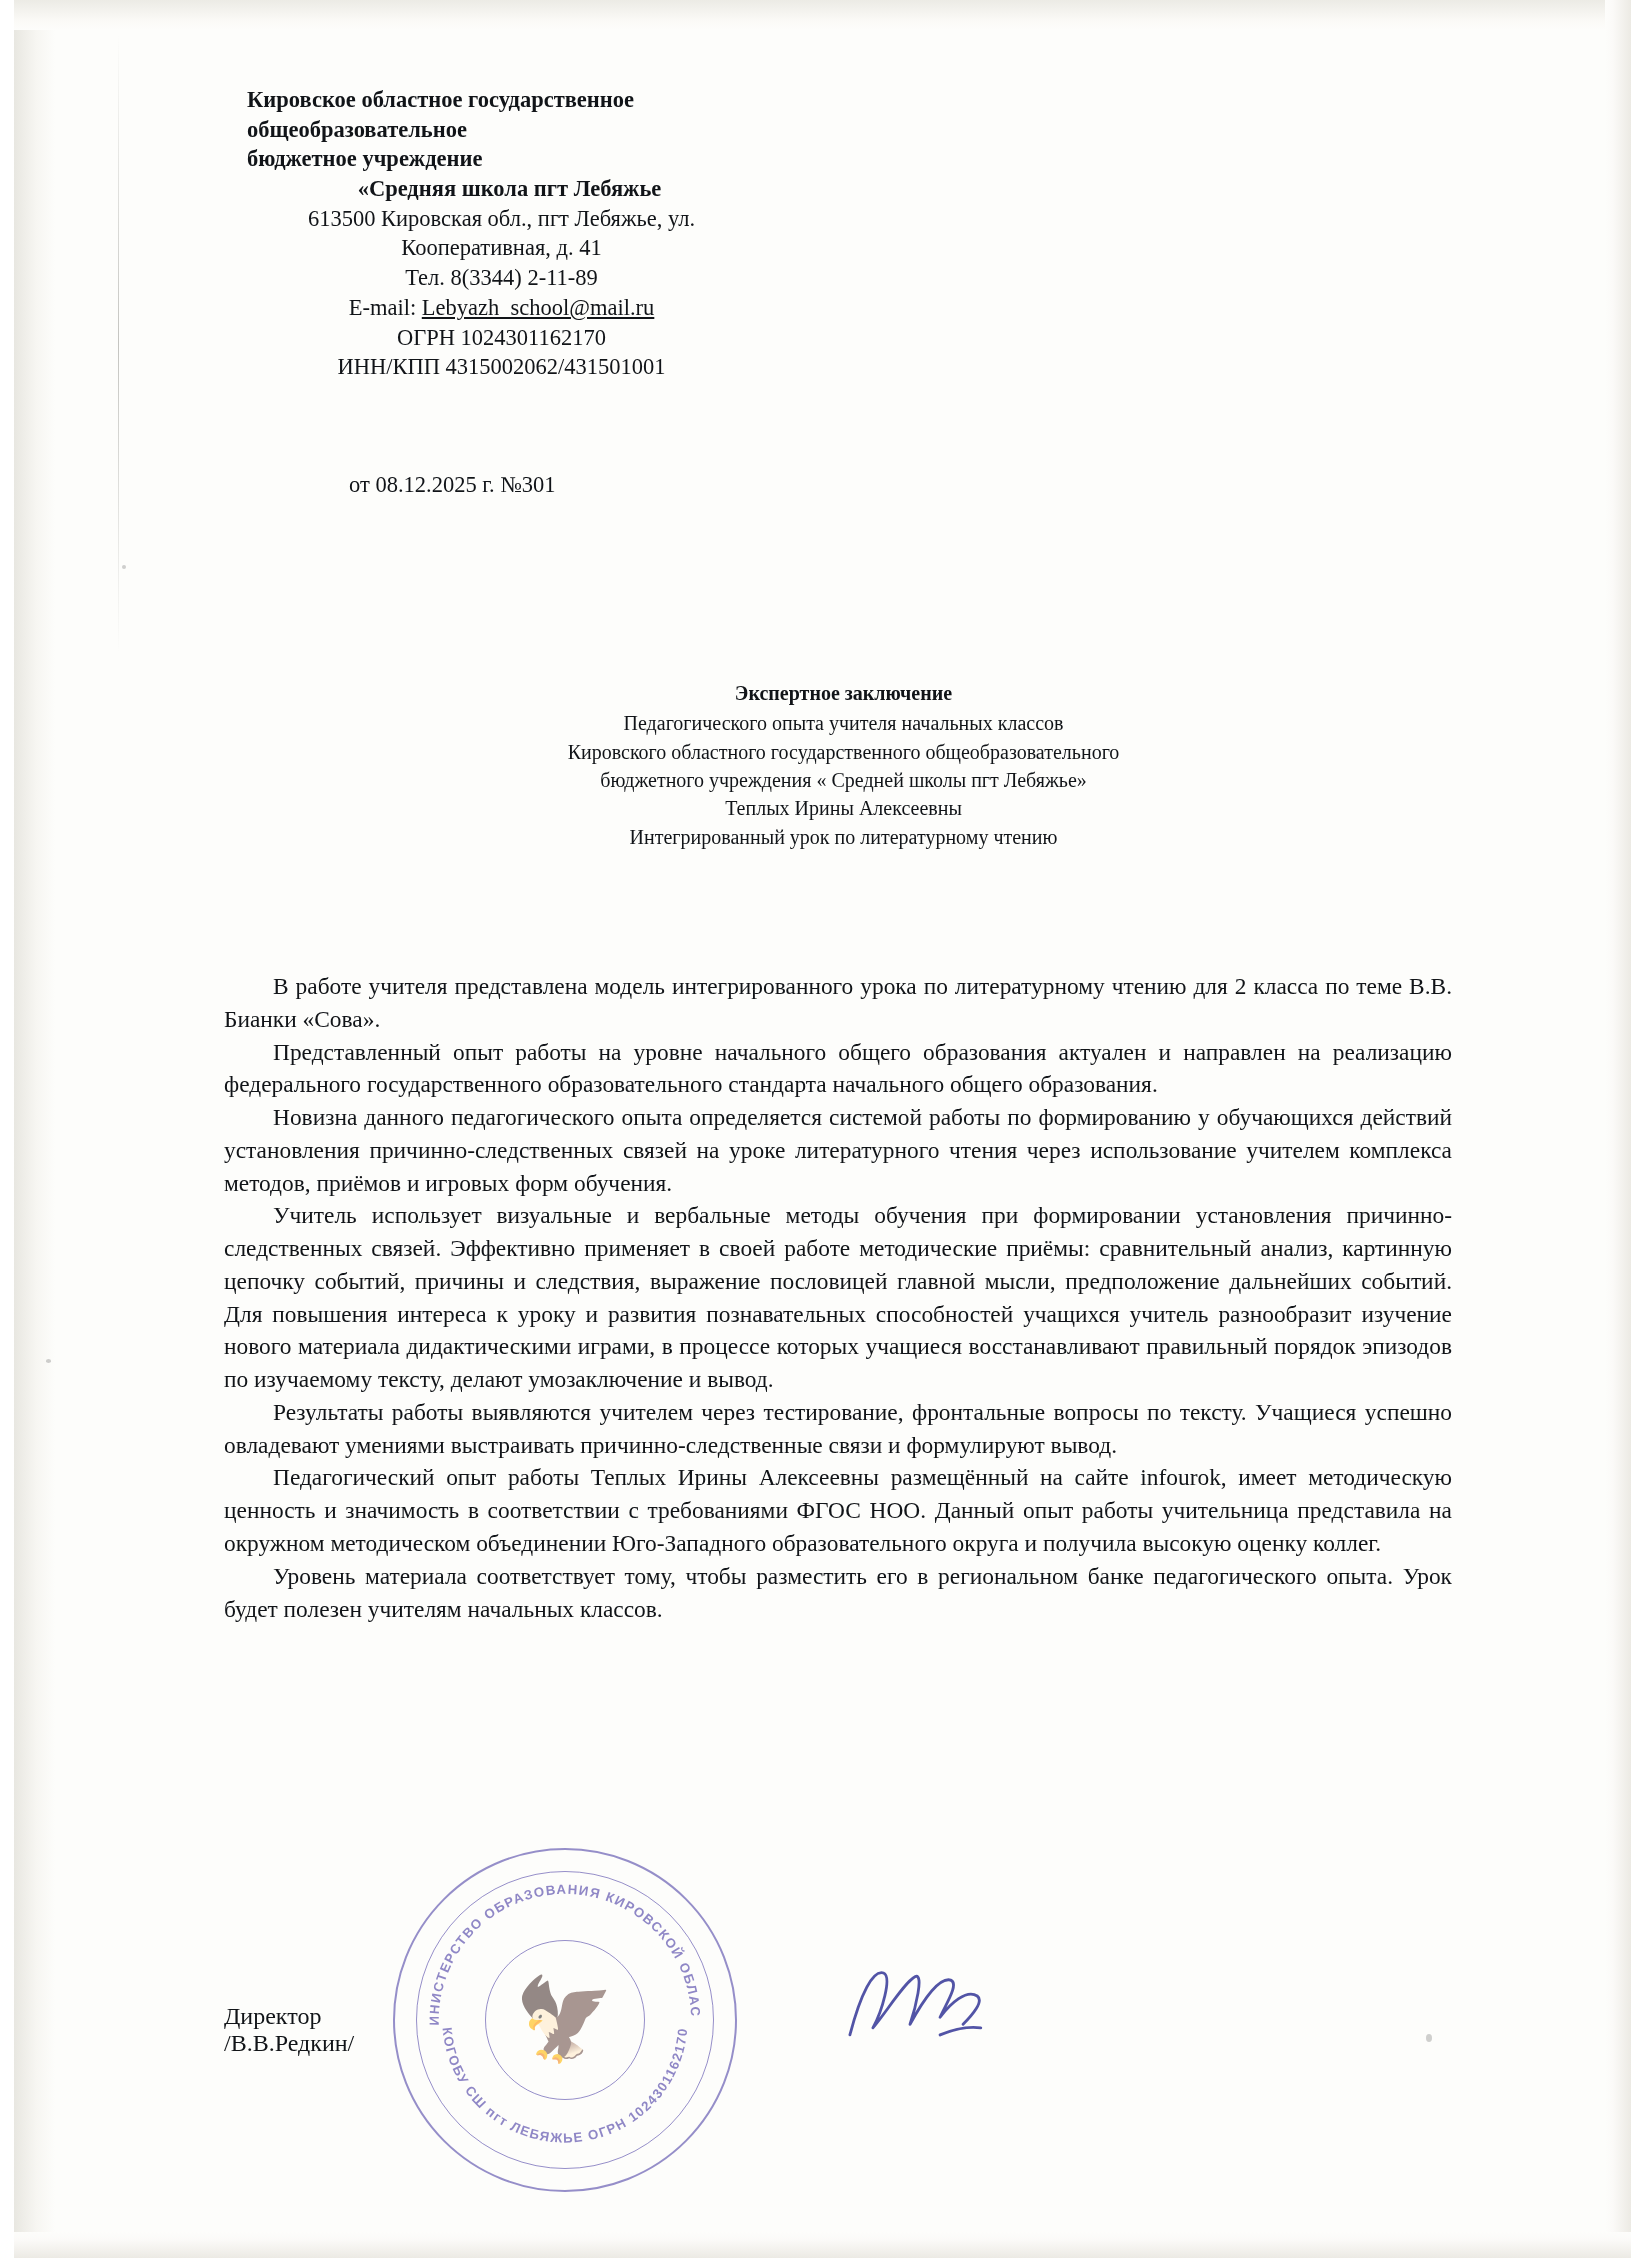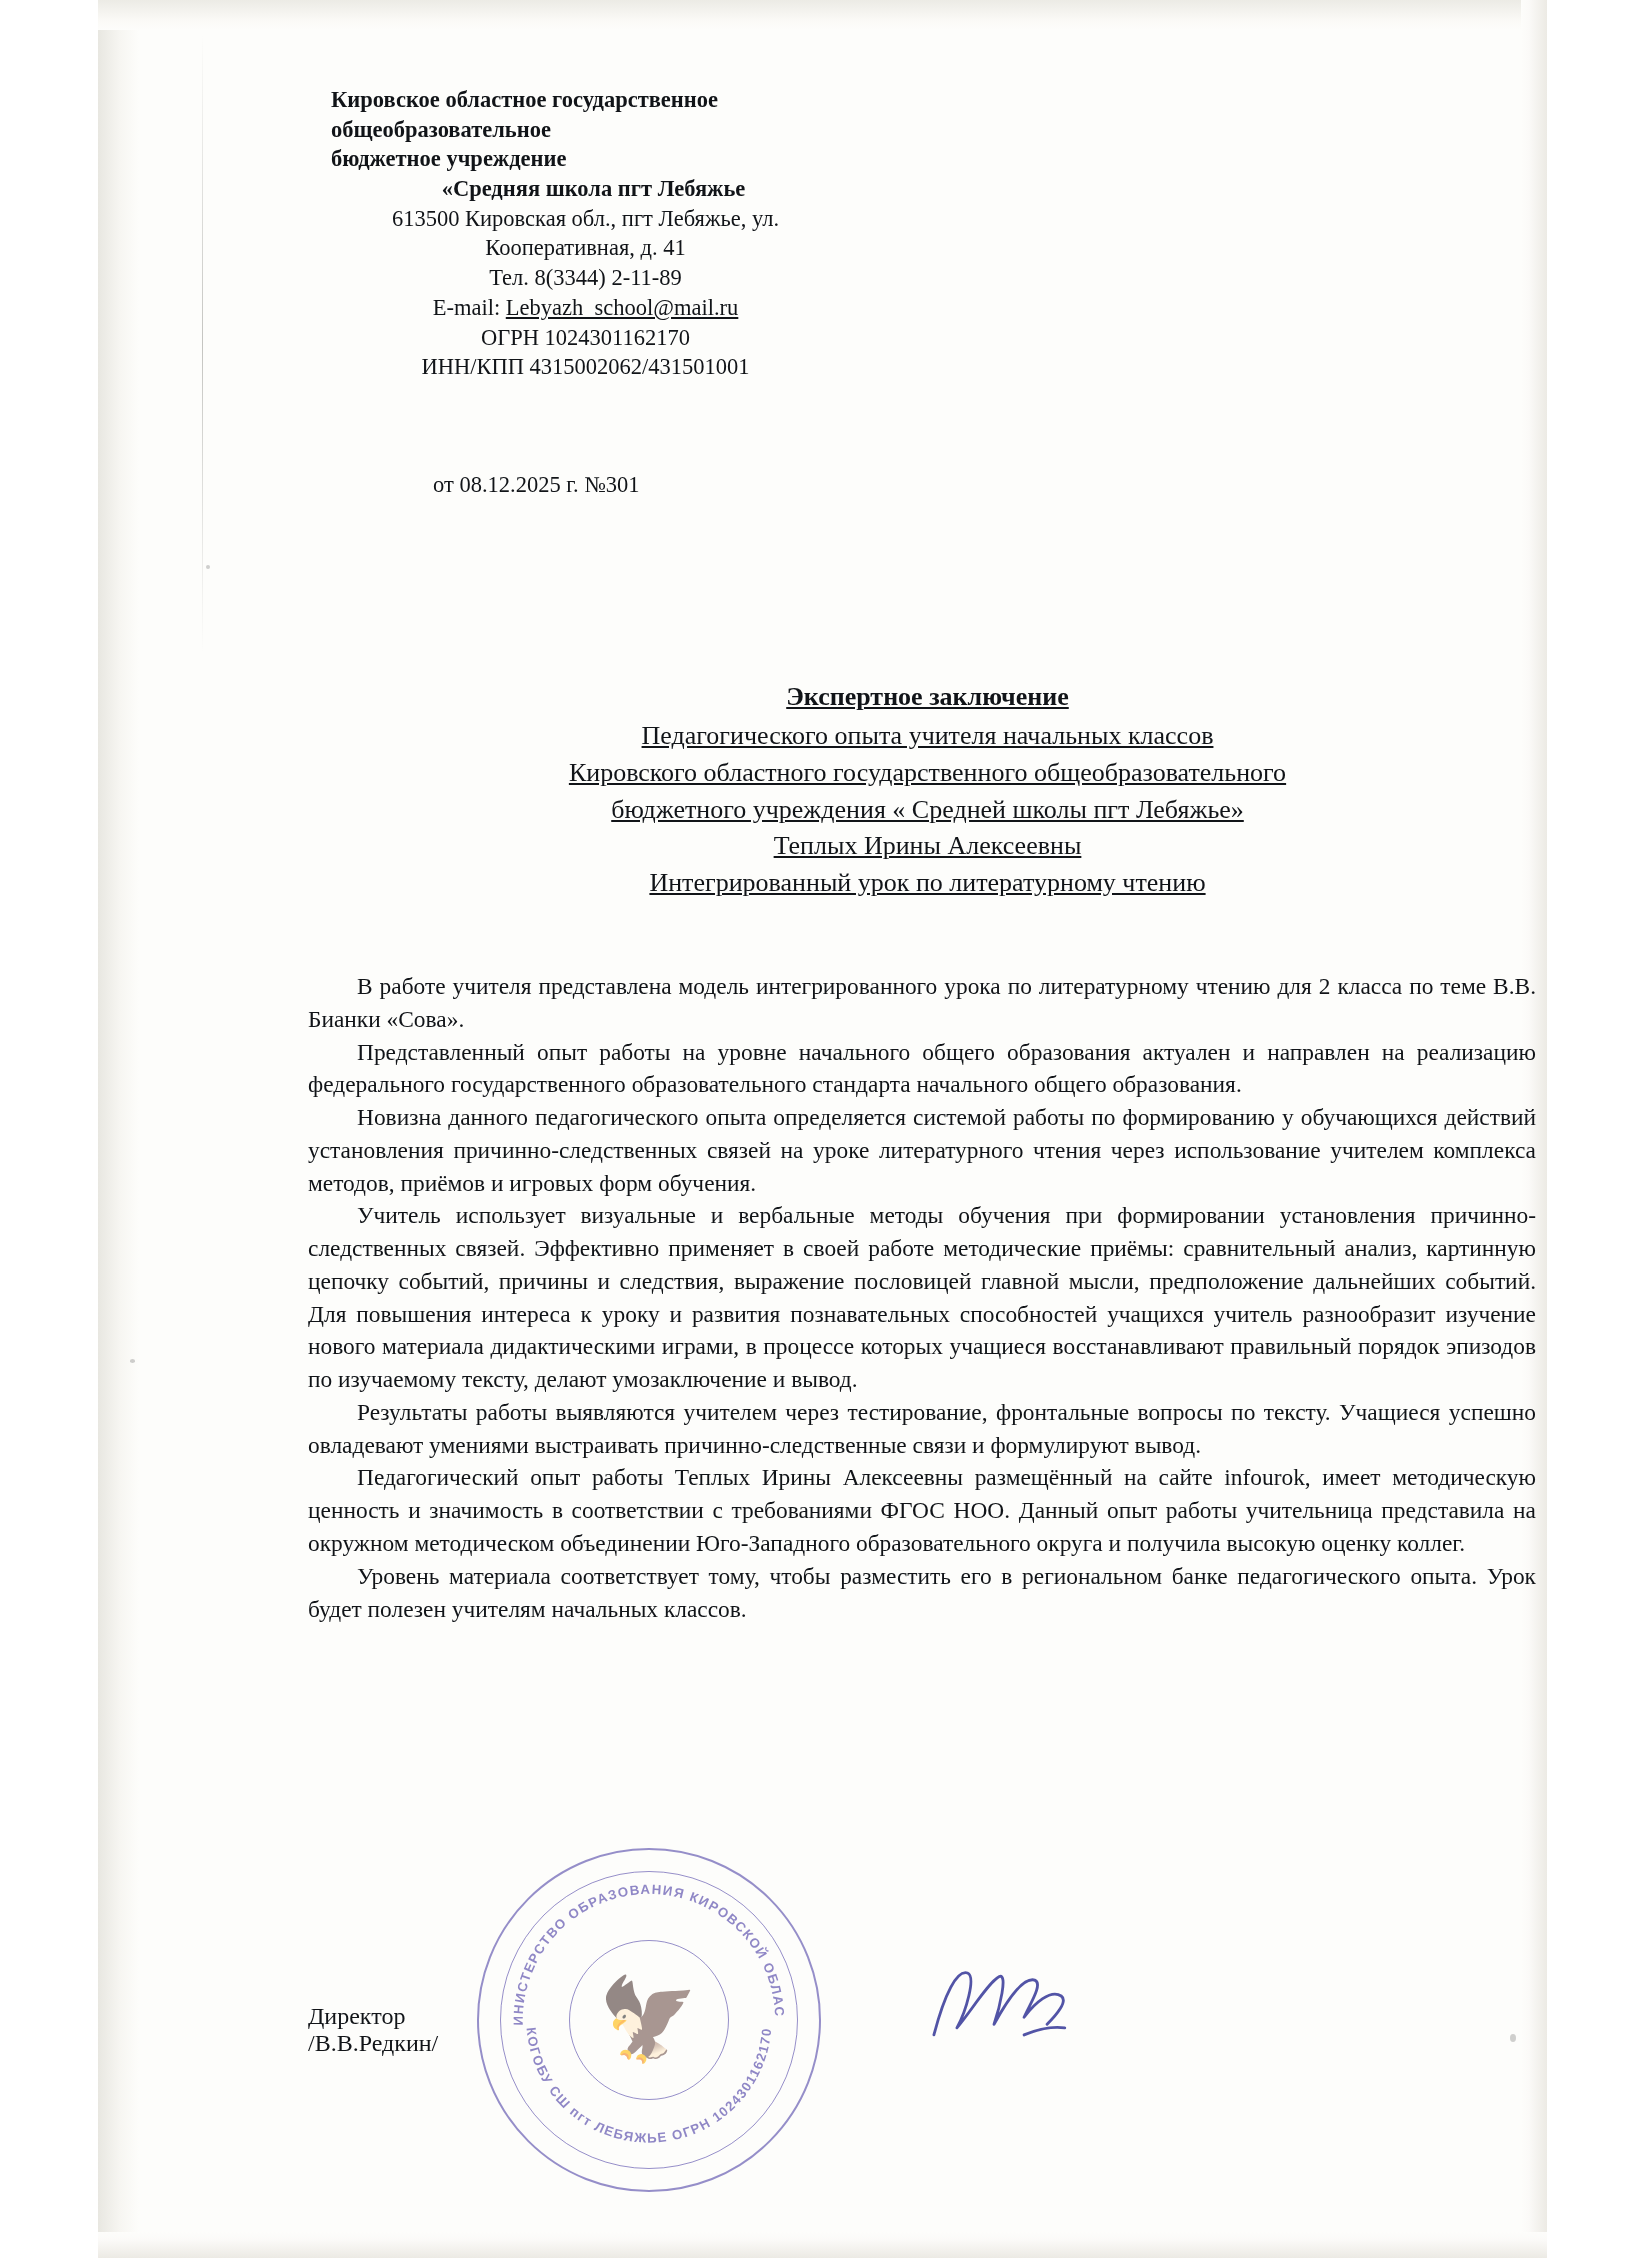--- a/index.html
+++ b/index.html
@@ -7,21 +7,21 @@
     margin: 0;
     padding: 0;
     background: #ffffff;
   }
   body {
     font-family: "Liberation Serif", "DejaVu Serif", serif;
     color: #111418;
   }
   .page {
     position: relative;
-    width: 1449px;
+    width: 1617px;
     height: 2258px;
     margin: 0 auto;
     background: #fdfdfb;
     overflow: hidden;
   }
   
   .scan-edge-left {
     position: absolute;
     left: 0; top: 0;
     width: 41px; height: 100%;
@@ -86,23 +86,22 @@
     font-size: 22.5px;
   }
 
   
   .title-block {
     position: absolute;
     left: 221px;
     top: 679px;
     width: 1217px;
     text-align: center;
-    font-size: 26px;
+    font-size: 20px;
     line-height: 1.42;
-    text-decoration: underline;
   }
   .title-block .main-title {
     font-weight: bold;
     margin-bottom: 1.8px;
   }
 
   
   .body-text {
     position: absolute;
     left: 210px;

